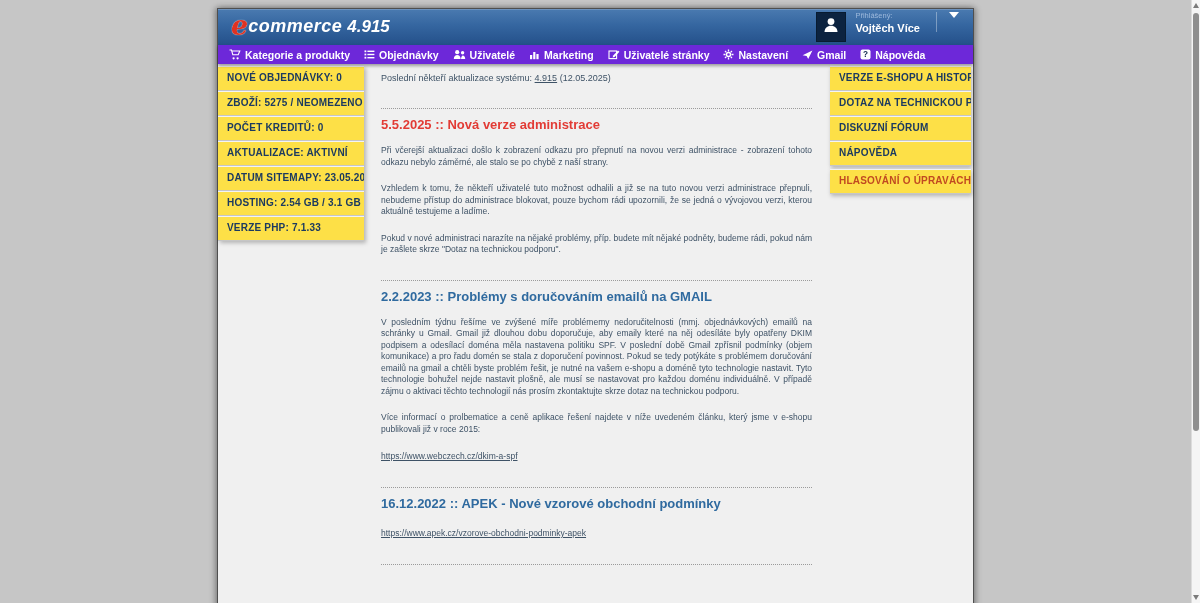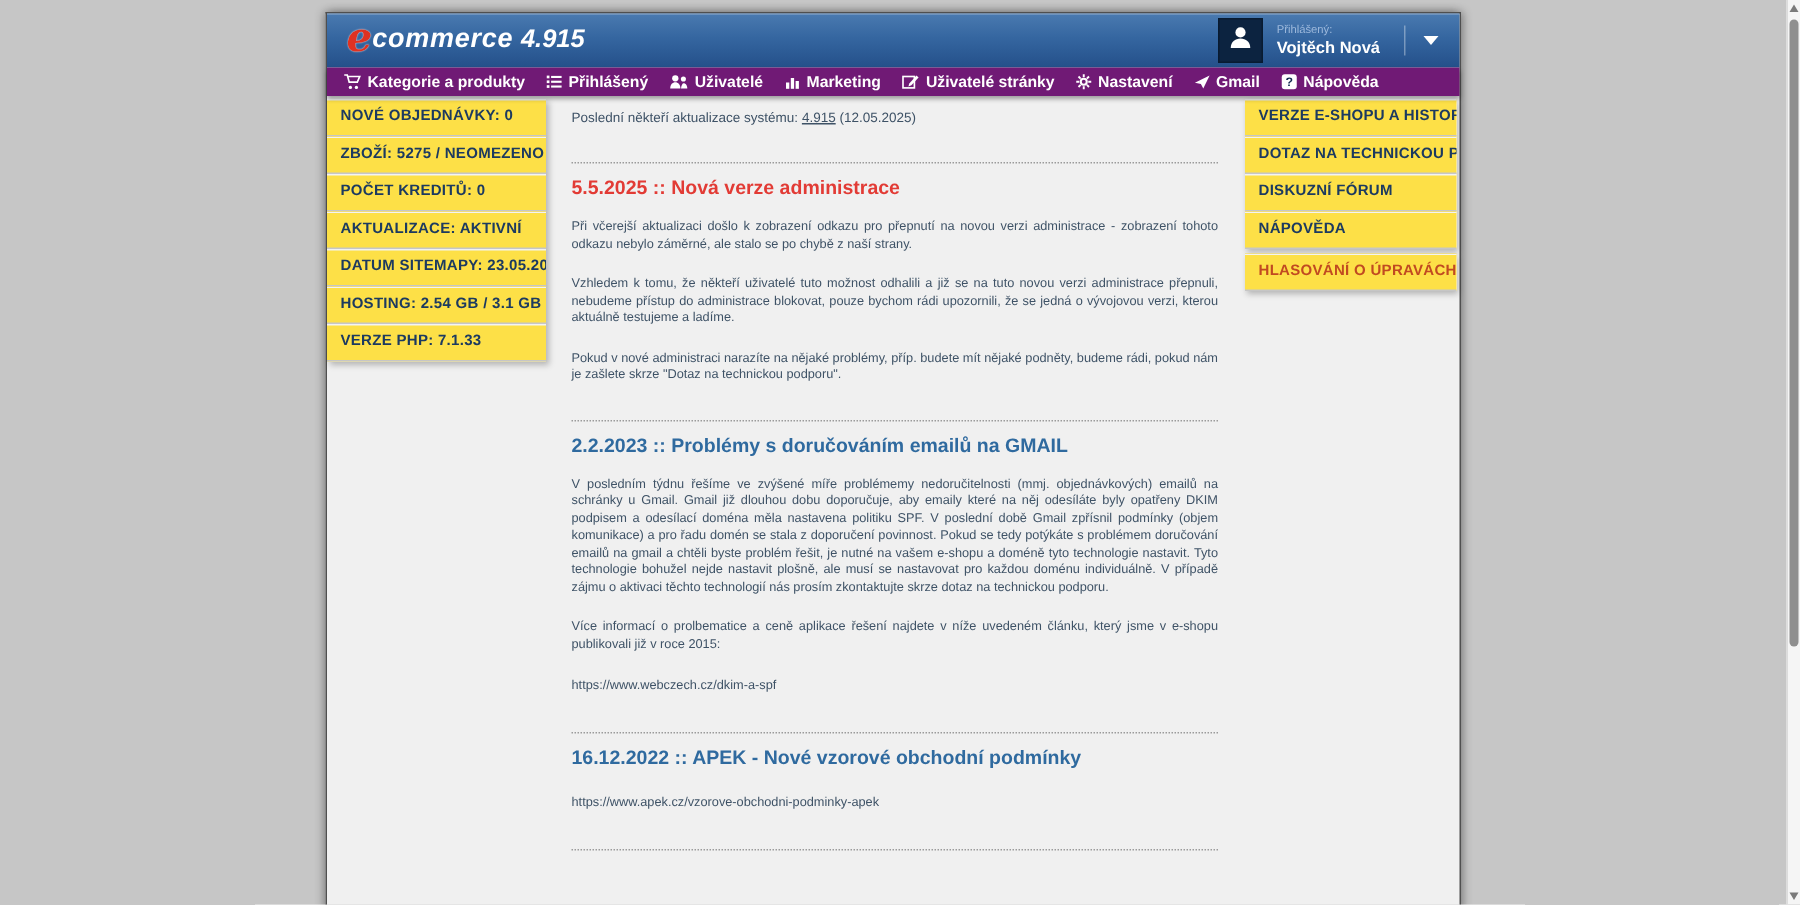--- a/index.html
+++ b/index.html
@@ -17,30 +17,30 @@
   
   .header{
     position:absolute;left:0;top:0;right:0;height:36px;
     background:linear-gradient(180deg,#4a7ab0 0%,#3566a0 45%,#24508a 100%);
     box-shadow:inset 0 1px 0 rgba(255,255,255,.2);
   }
   .logo{position:absolute;left:13px;top:2px;color:#fff;font-style:italic;font-weight:bold;white-space:nowrap;cursor:pointer;}
   .logo-e{color:#df3222;font-size:27px;font-family:"DejaVu Serif",serif;line-height:30px;vertical-align:-3px;text-shadow:0 0 1px #fff;}
   .logo-name{font-size:18px;letter-spacing:.5px;}
   .logo-ver{font-size:17px;margin-left:5px;}
-  .user-box{position:absolute;right:8px;top:3px;height:30px;display:flex;align-items:center;cursor:pointer;}
+  .user-box{position:absolute;right:8px;top:3px;height:30px;display:flex;cursor:pointer;}
   .avatar{width:28px;height:28px;background:#0c2340;border:1px solid #081b31;display:flex;align-items:center;justify-content:center;}
   .user-texts{margin-left:9px;line-height:1;}
   .user-label{font-size:7.5px;color:#9db9dc;margin-bottom:3px;}
   .user-name{font-size:11px;color:#fff;font-weight:bold;}
   .user-divider{width:1px;height:20px;background:rgba(255,255,255,.35);margin:0 12px 0 16px;}
   .user-caret{width:0;height:0;border-left:5px solid transparent;border-right:5px solid transparent;border-top:6px solid #fff;margin-right:6px;}
   
   .nav{
-    position:absolute;left:0;top:36px;right:0;height:19px;background:#701a75;
+    position:absolute;left:0;top:36px;right:0;height:19px;background:#6d28d9;
     display:flex;align-items:center;padding-left:4px;z-index:6;
     box-shadow:0 2px 3px rgba(0,0,0,.35);
   }
   .nav-item{display:flex;align-items:center;gap:4px;color:#fff;font-size:10.5px;font-weight:bold;padding:0 7px;white-space:nowrap;cursor:pointer;}
   .nav-item svg{display:block;}
   
   .sidebar-left{position:absolute;left:0;top:57px;width:146px;box-shadow:2px 2px 4px rgba(0,0,0,.25);}
   .sidebar-right{position:absolute;right:2px;top:57px;width:141px;}
   .sb-group{box-shadow:1px 2px 4px rgba(0,0,0,.25);}
   .sb-gap{height:3px;}
@@ -52,21 +52,21 @@
   }
   .sb-row.red{color:#c14a21;}
   
   .article{position:absolute;left:163px;top:54px;width:431px;color:#3e5266;}
   .update-line{margin-top:9px;font-size:9px;line-height:12px;}
   .update-line a{color:#3e5266;text-decoration:underline;cursor:pointer;}
   .sep{border:none;border-top:1px dotted #9b9b9b;height:0;margin:24px 0 0;}
   .news-title{margin:8px 0 0;font-size:13px;line-height:16px;font-weight:bold;}
   .news-p{margin:15px 0 0;font-size:8.5px;line-height:11.5px;text-align:justify;}
   .news-p.first{margin-top:12px;}
-  .news-link{display:inline-block;margin-top:15px;font-size:8.5px;line-height:12px;color:#3e5266;cursor:pointer;}
+  .news-link{display:inline-block;margin-top:15px;font-size:8.5px;line-height:12px;color:#3e5266;text-decoration:underline;cursor:pointer;}
   
   .scrollbar{position:absolute;right:0;top:0;width:9px;height:603px;background:#f5f5f5;border-left:1px solid #dcdcdc;box-sizing:border-box;}
   .sb-arrow-up{position:absolute;top:3px;left:1px;width:0;height:0;border-left:3.5px solid transparent;border-right:3.5px solid transparent;border-bottom:5px solid #7a7a7a;}
   .sb-arrow-down{position:absolute;bottom:3px;left:1px;width:0;height:0;border-left:3.5px solid transparent;border-right:3.5px solid transparent;border-top:5px solid #7a7a7a;}
   .sb-thumb{position:absolute;top:13px;left:1px;width:6px;height:418px;background:#8f8f8f;border-radius:3px;}
 </style>
 </head>
 <body>
 
 <div class="page">
@@ -79,21 +79,21 @@
       <div class="avatar">
         <span>
           <svg width="18" height="18" viewBox="0 0 18 18">
               <circle cx="9" cy="5.6" r="3.4" fill="#fff"></circle>
               <path d="M2.5 16c0-4 2.9-6.3 6.5-6.3s6.5 2.3 6.5 6.3z" fill="#fff"></path>
             </svg>
         </span>
       </div>
       <div class="user-texts">
         <div class="user-label">Přihlášený:</div>
-        <div class="user-name">Vojtěch Nová</div>
+        <div class="user-name">Vojtěch Více</div>
       </div>
       <div class="user-divider"></div>
       <div class="user-caret"></div>
     </div>
   </div>
 
   <div class="nav">
     <div class="nav-item">
       <span>
           <svg width="12" height="11" viewBox="0 0 12 11">
@@ -108,21 +108,21 @@
       <span>
           <svg width="11" height="11" viewBox="0 0 11 11">
             <rect x="0.5" y="1.4" width="1.8" height="1.8" fill="#fff"></rect>
             <rect x="3.4" y="1.6" width="7" height="1.4" fill="#fff"></rect>
             <rect x="0.5" y="4.6" width="1.8" height="1.8" fill="#fff"></rect>
             <rect x="3.4" y="4.8" width="7" height="1.4" fill="#fff"></rect>
             <rect x="0.5" y="7.8" width="1.8" height="1.8" fill="#fff"></rect>
             <rect x="3.4" y="8" width="7" height="1.4" fill="#fff"></rect>
           </svg>
         </span>
-      <span>Přihlášený</span>
+      <span>Objednávky</span>
     </div>
     <div class="nav-item">
       <span>
           <svg width="13" height="11" viewBox="0 0 13 11">
             <circle cx="4.2" cy="3.2" r="2.1" fill="#fff"></circle>
             <path d="M.8 10c0-2.7 1.6-4.1 3.4-4.1s3.4 1.4 3.4 4.1z" fill="#fff"></path>
             <circle cx="9.6" cy="3.7" r="1.7" fill="#fff"></circle>
             <path d="M8 10c.2-2.2 1-3.5 1.8-3.5 1.3 0 2.4 1.5 2.4 3.5z" fill="#fff"></path>
           </svg>
         </span>

